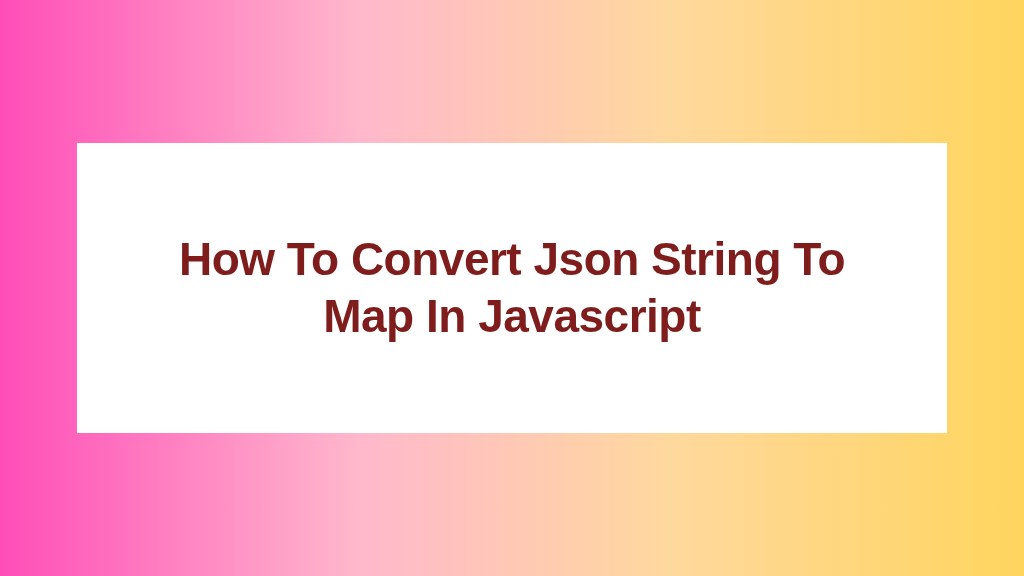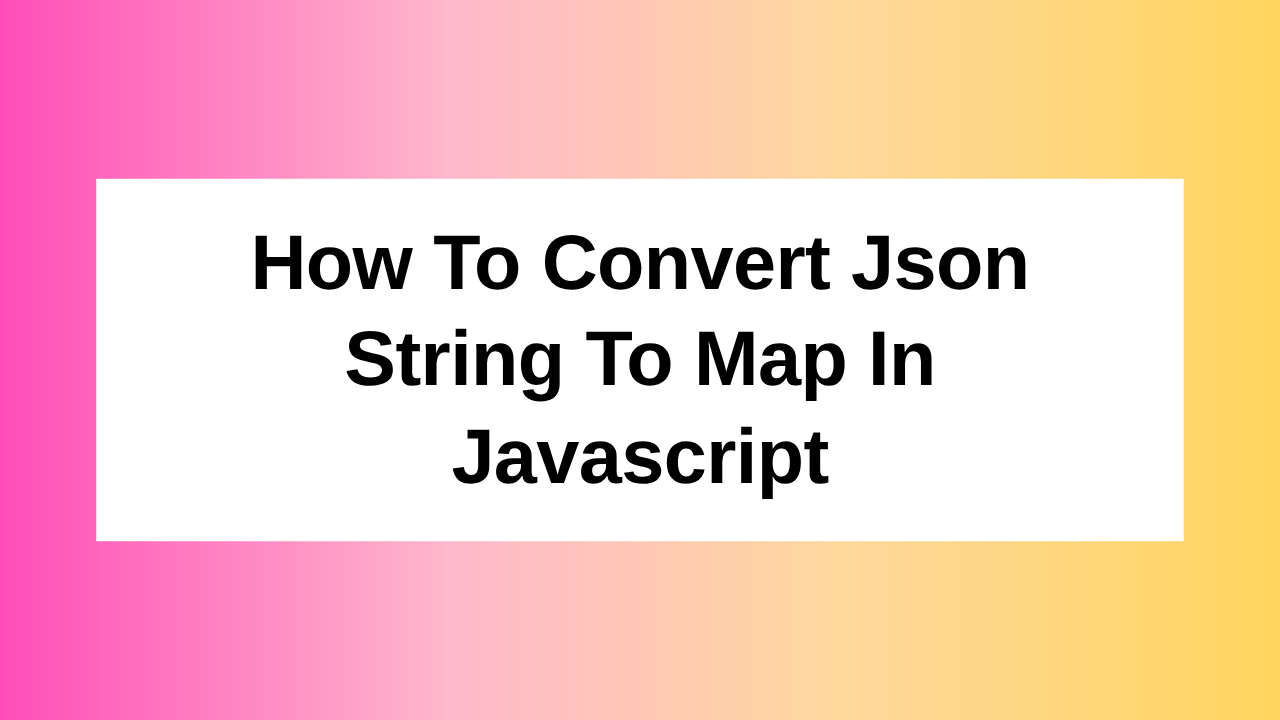--- a/index.html
+++ b/index.html
@@ -21,23 +21,23 @@
       width: 870px;
       height: 290px;
       display: flex;
       align-items: center;
       justify-content: center;
       padding: 40px 60px;
     }
     .title {
       font-family: 'Arial Black', 'Helvetica', sans-serif;
       font-weight: 900;
-      font-size: 62px;
+      font-size: 46px;
       line-height: 1.25;
-      color: #000000;
+      color: #7f1d1d;
       text-align: center;
       letter-spacing: -0.5px;
     }
   </style>
 </head>
 <body>
 
 <div class="card">
   <h1 class="title">How To Convert Json String To Map In Javascript</h1>
 </div>

